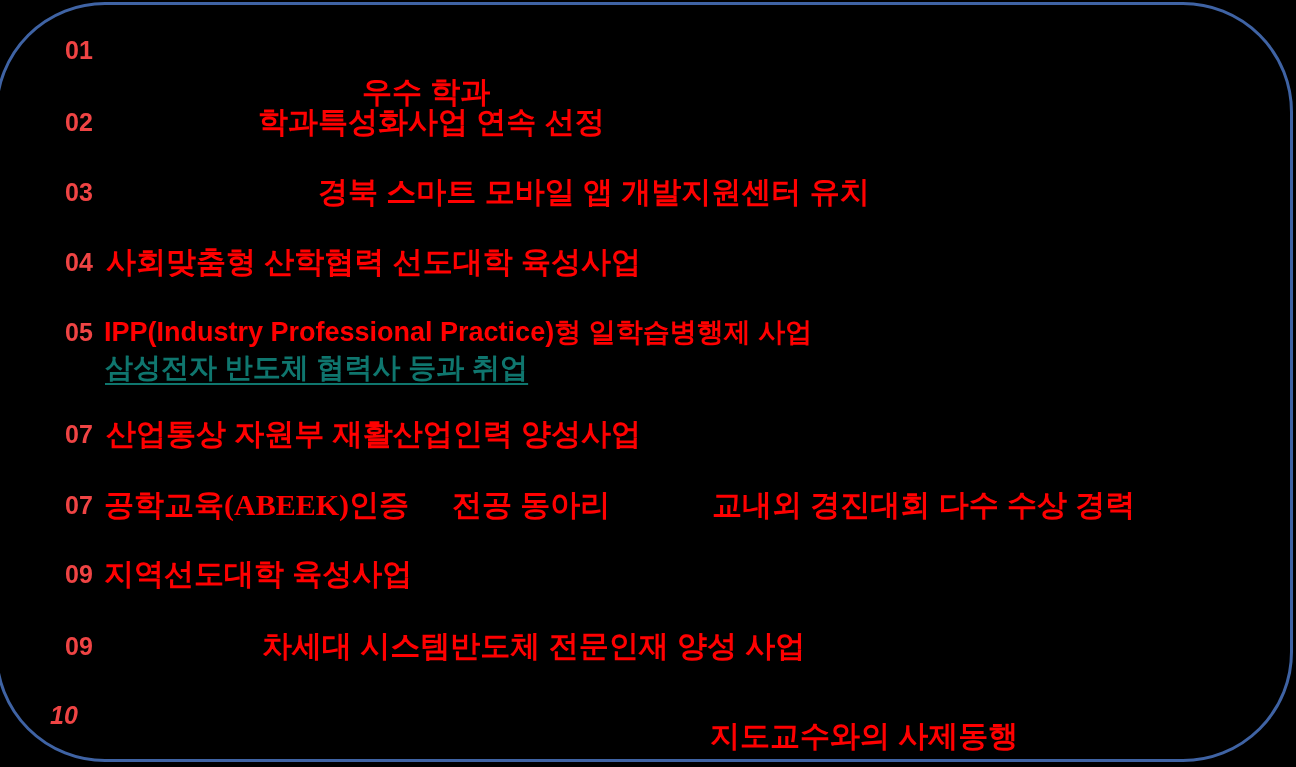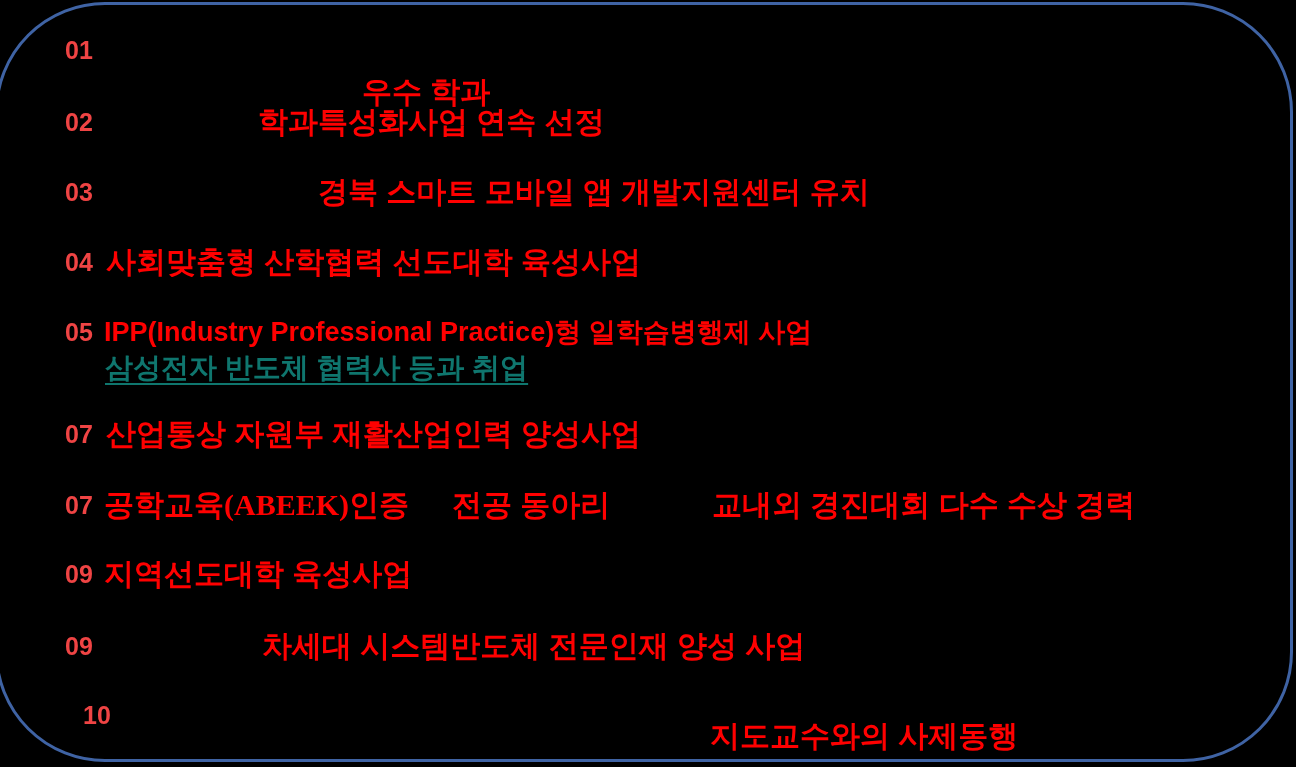--- a/index.html
+++ b/index.html
@@ -109,18 +109,18 @@
       </div>
       <div class="row" style="top: 574px;">
         <div class="num" style="left: 65px;">09</div>
         <div class="txt" style="left: 104px; top: 0px;">지역선도대학 육성사업</div>
       </div>
       <div class="row" style="top: 646px;">
         <div class="num" style="left: 65px;">09</div>
         <div class="txt" style="left: 262px; top: 0px;">차세대 시스템반도체 전문인재 양성 사업</div>
       </div>
       <div class="row" style="top: 715px;">
-        <div class="num" style="left: 83px;">10</div>
+        <div class="num" style="left: 50px; font-style: italic;">10</div>
         <div class="txt" style="left: 710px; top: 9px; margin-top: 12px;">지도교수와의 사제동행</div>
       </div>
     </div>
 
 </div>
 
 </body></html>

